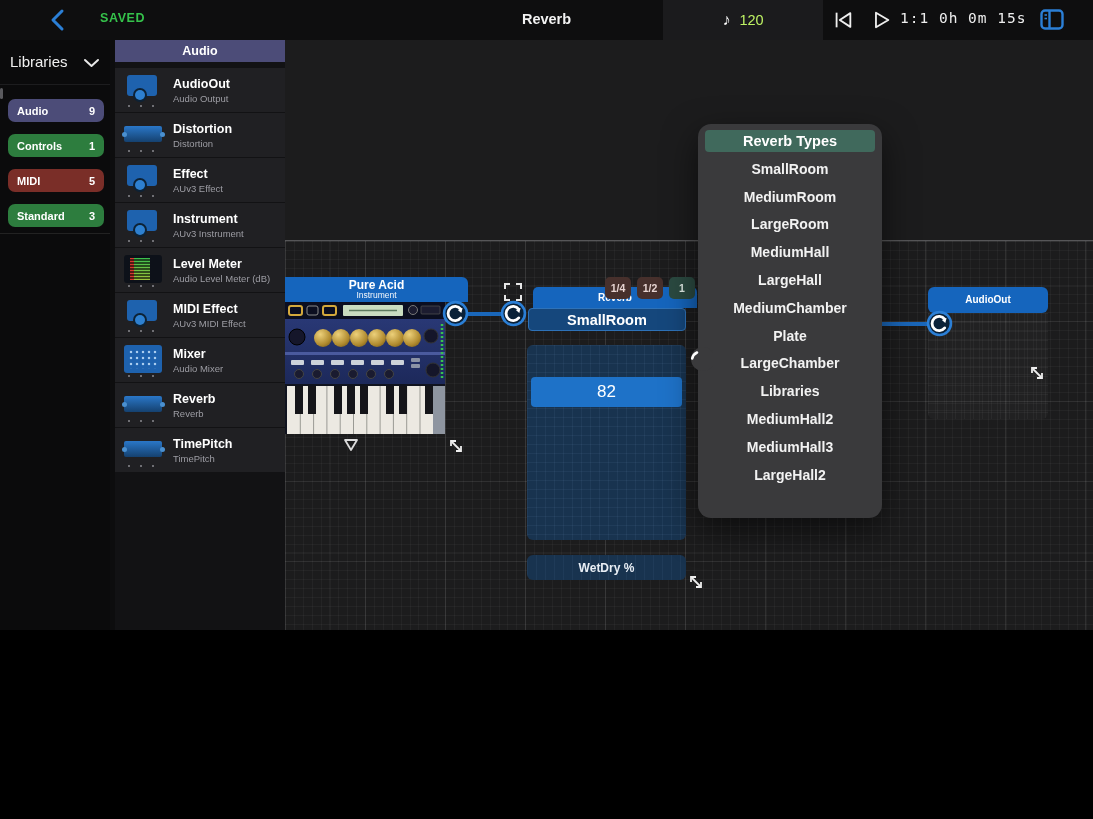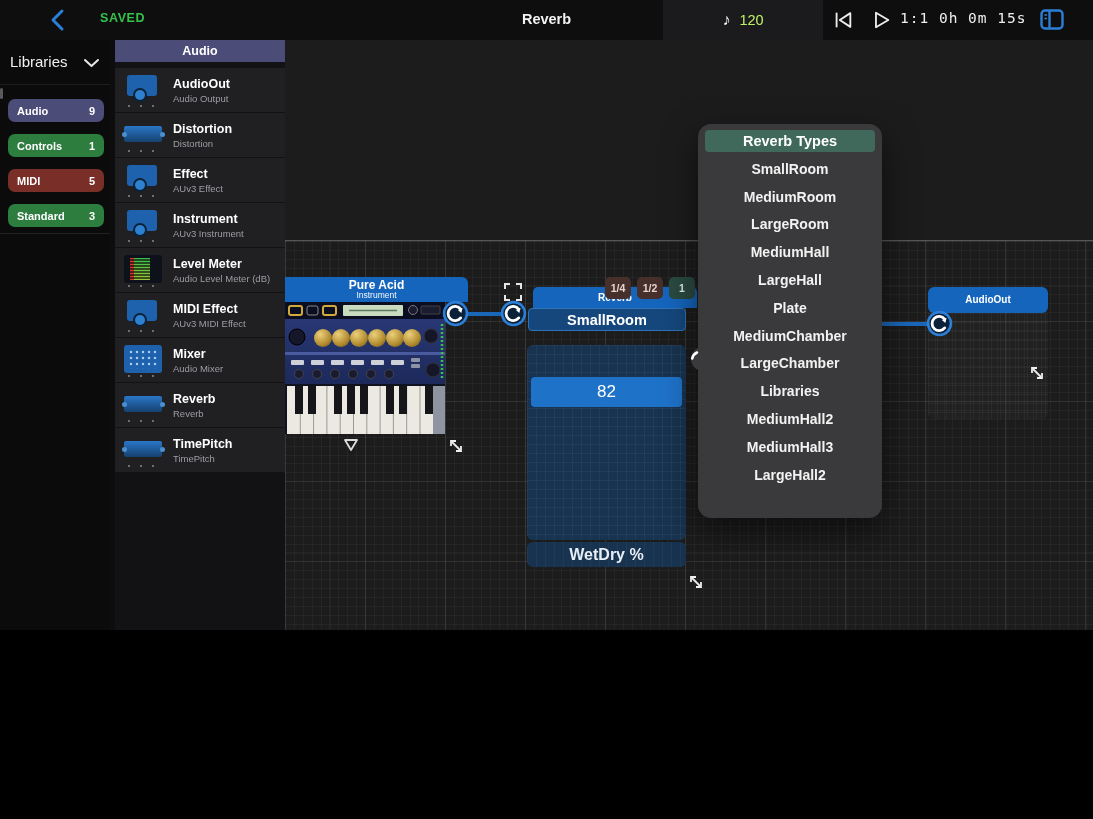--- a/index.html
+++ b/index.html
@@ -80,21 +80,21 @@
   .plugin { position:absolute; left:0; top:262px; width:160px; height:132px; z-index:2; display:block; }
 
   
   .rv-header { position:absolute; left:248px; top:247px; width:164px; height:21px; border-radius:5px 5px 0 0; font-size:10px; font-weight:600; line-height:21px; z-index:2; }
   .rv-type-btn { position:absolute; left:243px; top:268px; width:158px; height:23px; background:#15477c; border:1px solid #2e72b8; border-radius:4px; color:#fff; font-size:14.5px; font-weight:bold; display:flex; align-items:center; justify-content:center; z-index:2; cursor:pointer; }
   .rv-slider { position:absolute; left:242px; top:305px; width:159px; height:195px; background:#18334f; border-radius:6px; z-index:2;
      background-image:
        repeating-linear-gradient(to right, rgba(160,200,255,.06) 0 1px, transparent 1px 9px),
        repeating-linear-gradient(to bottom, rgba(160,200,255,.06) 0 1px, transparent 1px 9px); }
   .rv-value-bar { position:absolute; left:4px; top:32px; width:151px; height:30px; background:#1e72c8; border-radius:4px; color:#fff; font-size:17px; display:flex; align-items:center; justify-content:center; cursor:pointer; }
-  .rv-wetdry { position:absolute; left:242px; top:502px; width:159px; height:25px; background:#18334f; border-radius:6px; color:#e8eef5; font-size:16px; font-weight:bold; display:flex; align-items:center; justify-content:center; z-index:2;
+  .rv-wetdry { position:absolute; left:242px; top:515px; width:159px; height:25px; background:#18334f; border-radius:6px; color:#e8eef5; font-size:12px; font-weight:bold; display:flex; align-items:center; justify-content:center; z-index:2;
      background-image:repeating-linear-gradient(to right, rgba(160,200,255,.05) 0 1px, transparent 1px 9px); }
 
   
   .ao-header { position:absolute; left:643px; top:247px; width:120px; height:26px; border-radius:6px; font-size:10px; font-weight:600; line-height:26px; z-index:2; }
   .ao-body { position:absolute; left:643px; top:273px; width:120px; height:106px; background:rgba(255,255,255,.025); border-radius:0 0 6px 6px; z-index:1;
      background-image:
        repeating-linear-gradient(to right, rgba(255,255,255,.04) 0 1px, transparent 1px 9px),
        repeating-linear-gradient(to bottom, rgba(255,255,255,.04) 0 1px, transparent 1px 9px); }
 
   
@@ -411,24 +411,24 @@
           <div class="popup-item">SmallRoom</div>
 
           <div class="popup-item">MediumRoom</div>
 
           <div class="popup-item">LargeRoom</div>
 
           <div class="popup-item">MediumHall</div>
 
           <div class="popup-item">LargeHall</div>
 
+          <div class="popup-item">MediumChamber</div>
+
           <div class="popup-item">Plate</div>
 
-          <div class="popup-item">MediumChamber</div>
-
           <div class="popup-item">LargeChamber</div>
 
           <div class="popup-item">Libraries</div>
 
 
           <div class="popup-item">MediumHall2</div>
 
           <div class="popup-item">MediumHall3</div>
 
           <div class="popup-item">LargeHall2</div>

